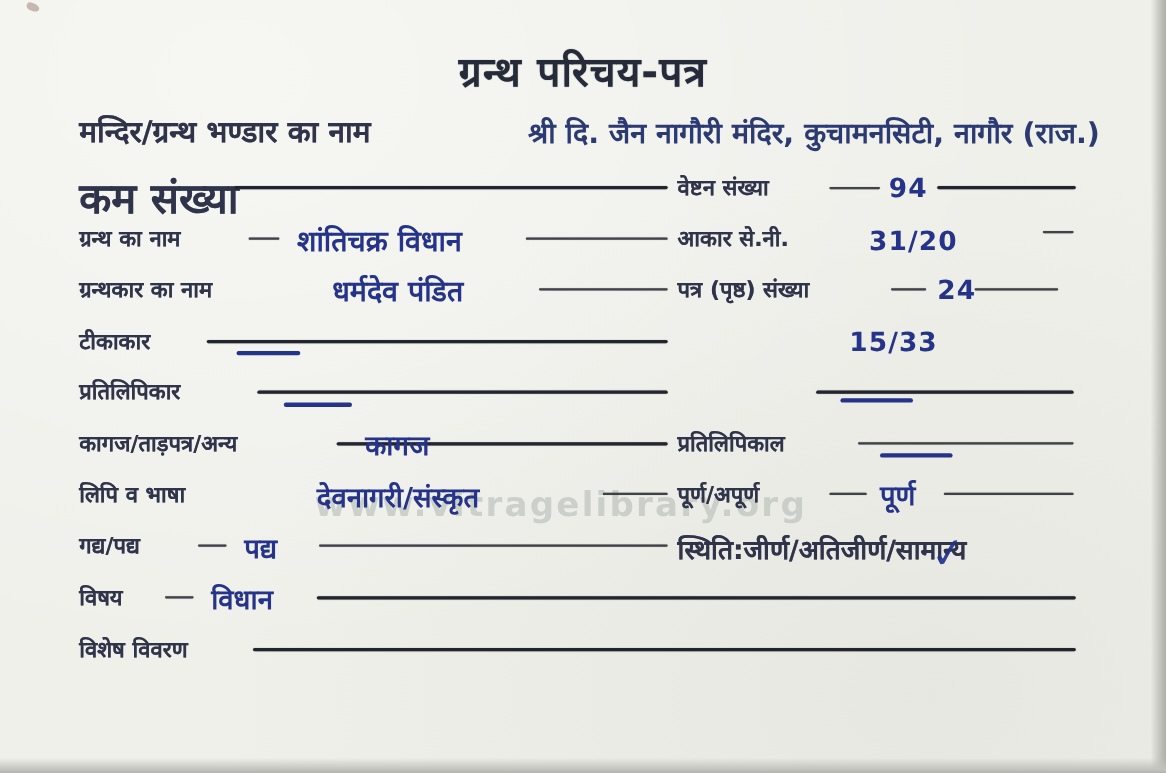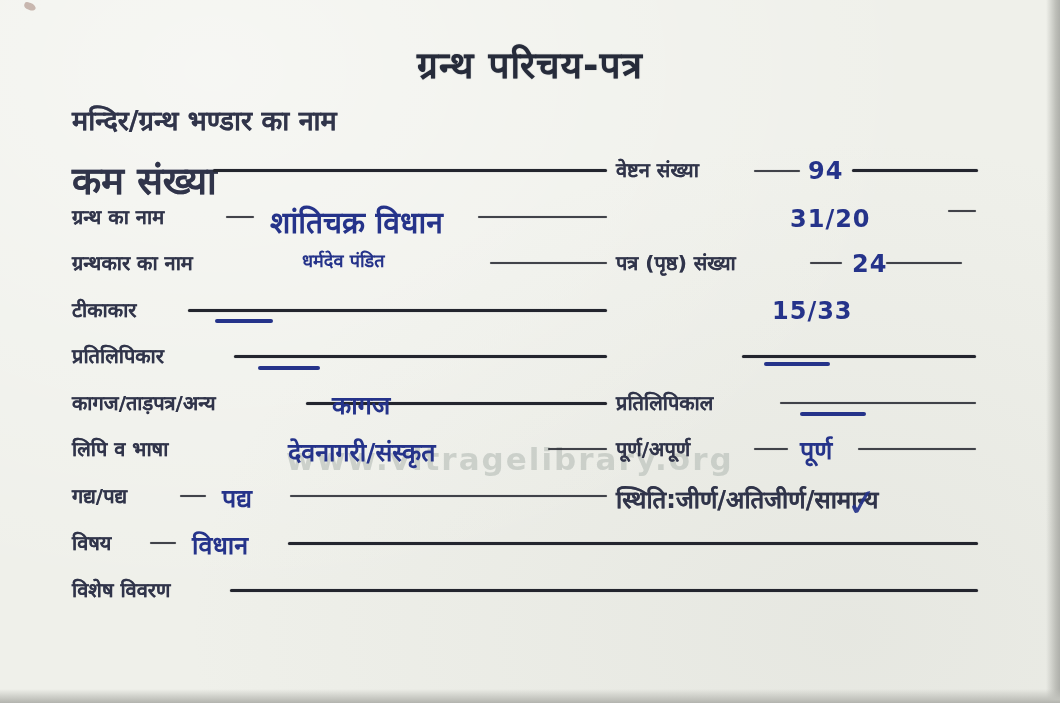--- a/index.html
+++ b/index.html
@@ -62,37 +62,39 @@
 <body>
 
 <div class="card">
 
   <div class="speck"></div>
   <div class="watermark">www.vitragelibrary.org</div>
 
   <div class="title">ग्रन्थ परिचय-पत्र</div>
 
   <span class="lbl" style="left:72px;top:104px;font-size:27px;">मन्दिर/ग्रन्थ भण्डार का नाम</span>
+  <span class="val" style="left:480px;top:106px;font-size:26px;color:#2c3a73;">श्री दि. जैन नागौरी मंदिर, कुचामनसिटी, नागौर (राज.)</span>
 
   <span class="lbl" style="left:72px;top:158px;font-size:38px;">कम संख्या</span>
   <div class="rule" style="left:213px;top:169px;width:394px;"></div>
   <span class="lbl" style="left:616px;top:158px;">वेष्टन संख्या</span>
   <div class="rule thin" style="left:754px;top:170px;width:46px;"></div>
   <span class="val num" style="left:808px;top:156px;">94</span>
   <div class="rule" style="left:852px;top:169px;width:126px;"></div>
 
   <span class="lbl" style="left:72px;top:205px;">ग्रन्थ का नाम</span>
   <div class="rule thin" style="left:226px;top:216px;width:28px;"></div>
-  <span class="val" style="left:270px;top:204px;font-size:30px;">शांतिचक्र विधान</span>
+  <span class="val" style="left:270px;top:204px;font-size:26px;">शांतिचक्र विधान</span>
   <div class="rule thin" style="left:478px;top:216px;width:129px;"></div>
+  <span class="lbl" style="left:616px;top:205px;">आकार से.नी.</span>
   <span class="val num" style="left:790px;top:204px;">31/20</span>
   <div class="rule thin" style="left:948px;top:210px;width:28px;"></div>
 
   <span class="lbl" style="left:72px;top:251px;">ग्रन्थकार का नाम</span>
-  <span class="val" style="left:302px;top:250px;font-size:18px;">धर्मदेव पंडित</span>
+  <span class="val" style="left:302px;top:250px;font-size:26px;">धर्मदेव पंडित</span>
   <div class="rule thin" style="left:490px;top:262px;width:117px;"></div>
   <span class="lbl" style="left:616px;top:251px;">पत्र (पृष्ठ) संख्या</span>
   <div class="rule thin" style="left:810px;top:262px;width:32px;"></div>
   <span class="val num" style="left:852px;top:249px;">24</span>
   <div class="rule thin" style="left:886px;top:262px;width:76px;"></div>
 
   <span class="lbl" style="left:72px;top:298px;">टीकाकार</span>
   <div class="rule" style="left:188px;top:309px;width:419px;"></div>
   <div class="bdash" style="left:215px;top:319px;width:58px;"></div>
   <span class="val num" style="left:772px;top:296px;">15/33</span>

